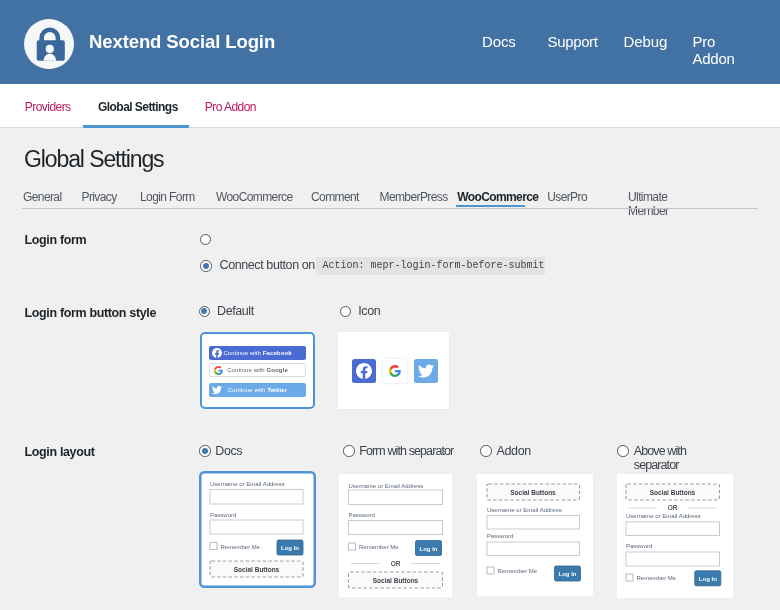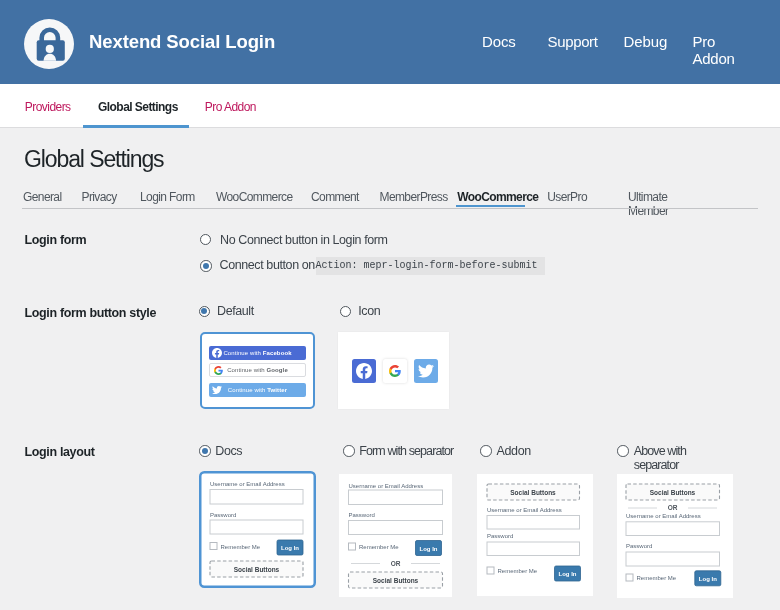--- a/index.html
+++ b/index.html
@@ -21,21 +21,21 @@
   .stab{top:190px;font-size:12px;color:#50575e;letter-spacing:-0.6px;}
   .stab.on{color:#1d2327;font-weight:bold;}
   #stabline{left:455.7px;top:204.5px;width:69.3px;height:2.5px;background:#4e95cf;}
   #hr1{left:22px;top:208px;width:736px;height:1px;background:#c3c4c7;}
   
   .rowlabel{font-size:12.5px;font-weight:600;color:#1d2327;letter-spacing:-0.35px;}
   .rtext{font-size:12.5px;color:#3c434a;letter-spacing:-0.4px;}
   .radio{width:9.5px;height:9.5px;border:1.5px solid #50575e;border-radius:50%;background:#fff;}
   .radio.sel{background:#fff;}
   .radio.sel::after{content:"";position:absolute;left:1.75px;top:1.75px;width:6px;height:6px;border-radius:50%;background:#4077ad;}
-  #code{left:315.5px;top:257px;width:229px;height:18px;background:#e3e3e4;font-family:"Liberation Mono",monospace;font-size:10px;color:#3c434a;line-height:18px;text-align:left;letter-spacing:0px;}
+  #code{left:315.5px;top:257px;width:229px;height:18px;background:#e3e3e4;font-family:"Liberation Mono",monospace;font-size:10px;color:#3c434a;line-height:18px;text-align:right;letter-spacing:0px;}
   
   #pv1{left:199.5px;top:331.5px;width:111px;height:73px;background:#fff;border:2px solid #4f94d4;border-radius:5px;}
   #pv2{left:338px;top:331.5px;width:111px;height:77px;background:#fff;box-shadow:0 0 2px rgba(0,0,0,0.05);}
   .pbtn{left:7.5px;width:97px;height:14px;border-radius:2px;}
   .pbtn .ptxt{position:absolute;left:0;top:0;width:100%;text-align:center;font-size:6px;line-height:14px;color:#fff;letter-spacing:0.1px;}
   #fbbtn{top:12.5px;background:#4a6bd4;}
   #ggbtn{top:29.5px;background:#fff;border:1px solid #dadce0;width:95px;height:12px;}
   #ggbtn .ptxt{color:#5f6368;line-height:12px;}
   #twbtn{top:49px;background:#6dabe8;}
   .sq{top:27.5px;width:24px;height:24px;border-radius:2.5px;}
@@ -73,21 +73,20 @@
   <div class="abs stab" style="left:311px">Comment</div>
   <div class="abs stab" style="left:379.5px">MemberPress</div>
   <div class="abs stab on" style="left:457.2px">WooCommerce</div>
   <div class="abs stab" style="left:547.2px">UserPro</div>
   <div class="abs stab" style="left:628px">Ultimate Member</div>
   <div id="stabline" class="abs"></div>
   <div id="hr1" class="abs"></div>
 
   <div class="abs rowlabel" style="left:24.5px;top:233px">Login form</div>
   <div class="abs radio" style="left:199.7px;top:233.8px"></div>
-  <div class="abs rtext" style="left:220px;top:232.8px">No Connect button in Login form</div>
   <div class="abs radio sel" style="left:200px;top:260px"></div>
   <div class="abs rtext" style="left:219.5px;top:258.3px">Connect button on</div>
   <div id="code" class="abs">Action: mepr-login-form-before-submit</div>
 
   <div class="abs rowlabel" style="left:24.5px;top:305.5px">Login form button style</div>
   <div class="abs radio sel" style="left:198.5px;top:305.5px"></div>
   <div class="abs rtext" style="left:217px;top:304.3px">Default</div>
   <div class="abs radio" style="left:339.5px;top:305.5px"></div>
   <div class="abs rtext" style="left:358.3px;top:304.3px">Icon</div>
 

